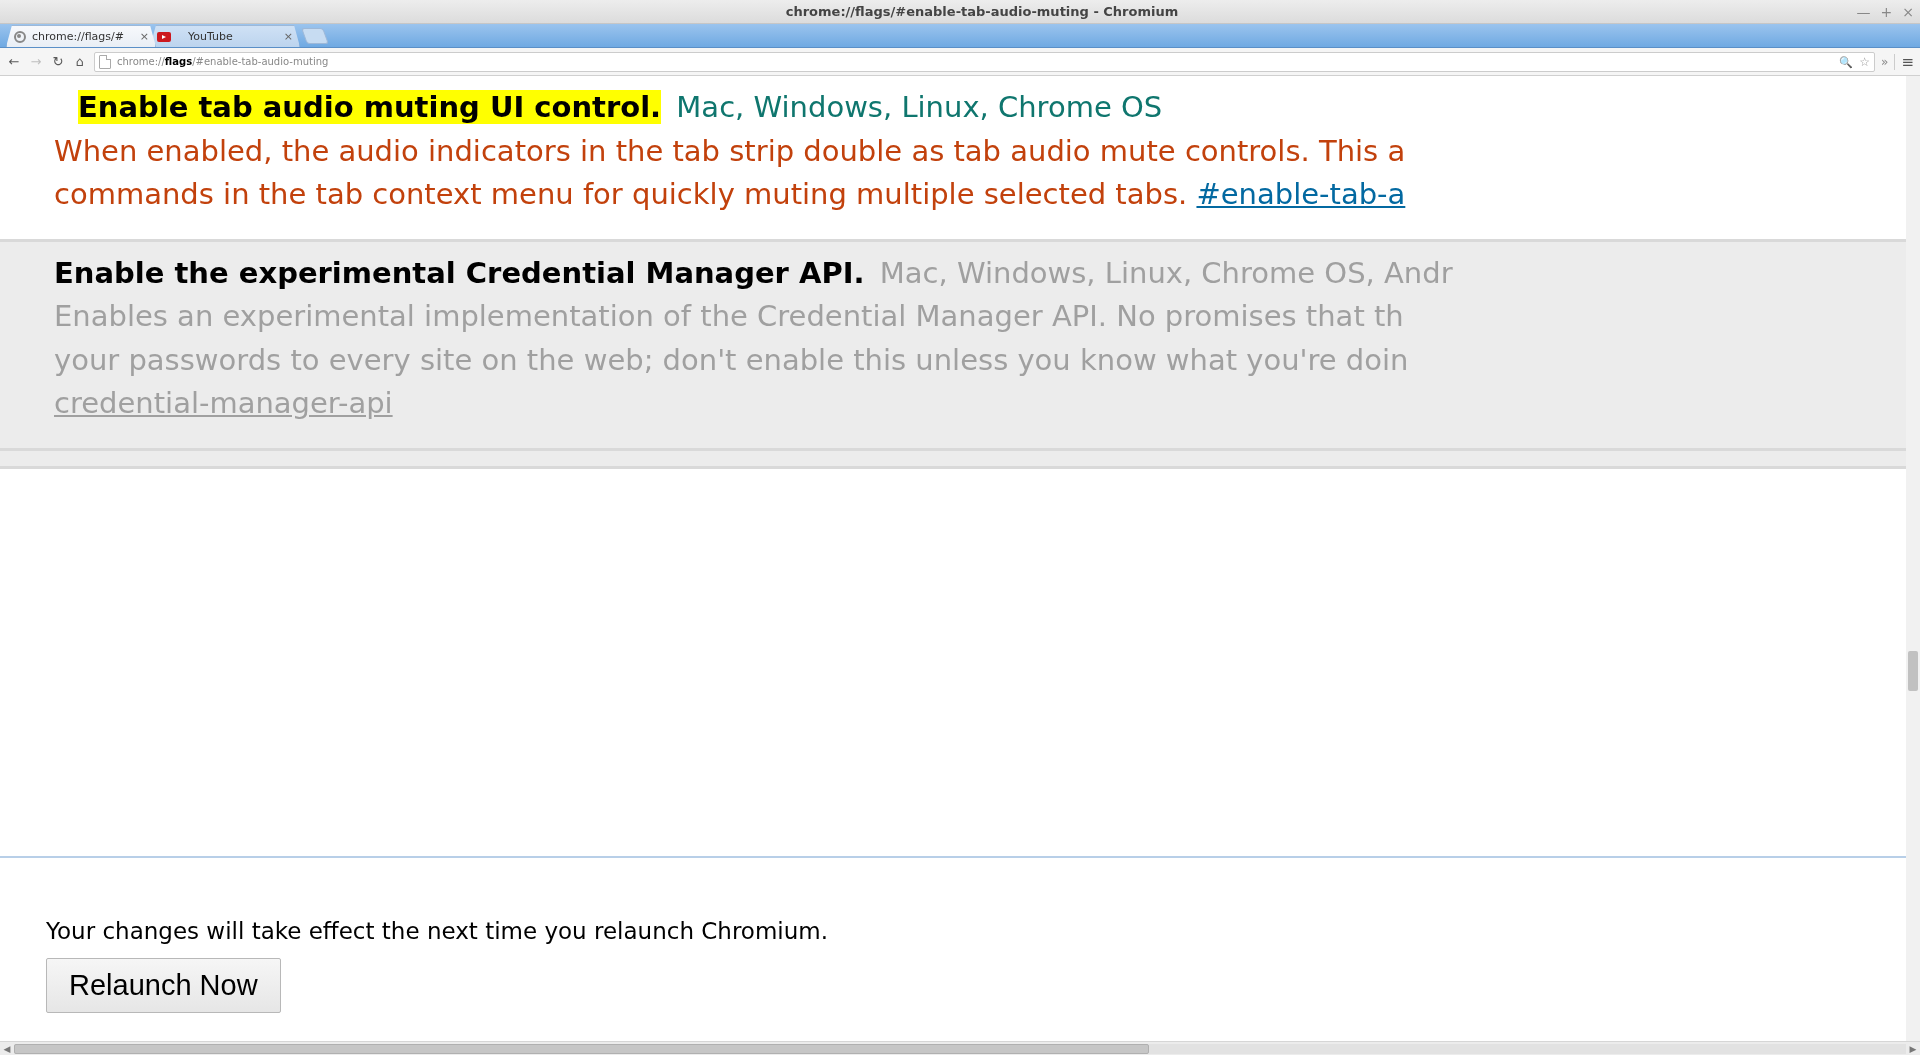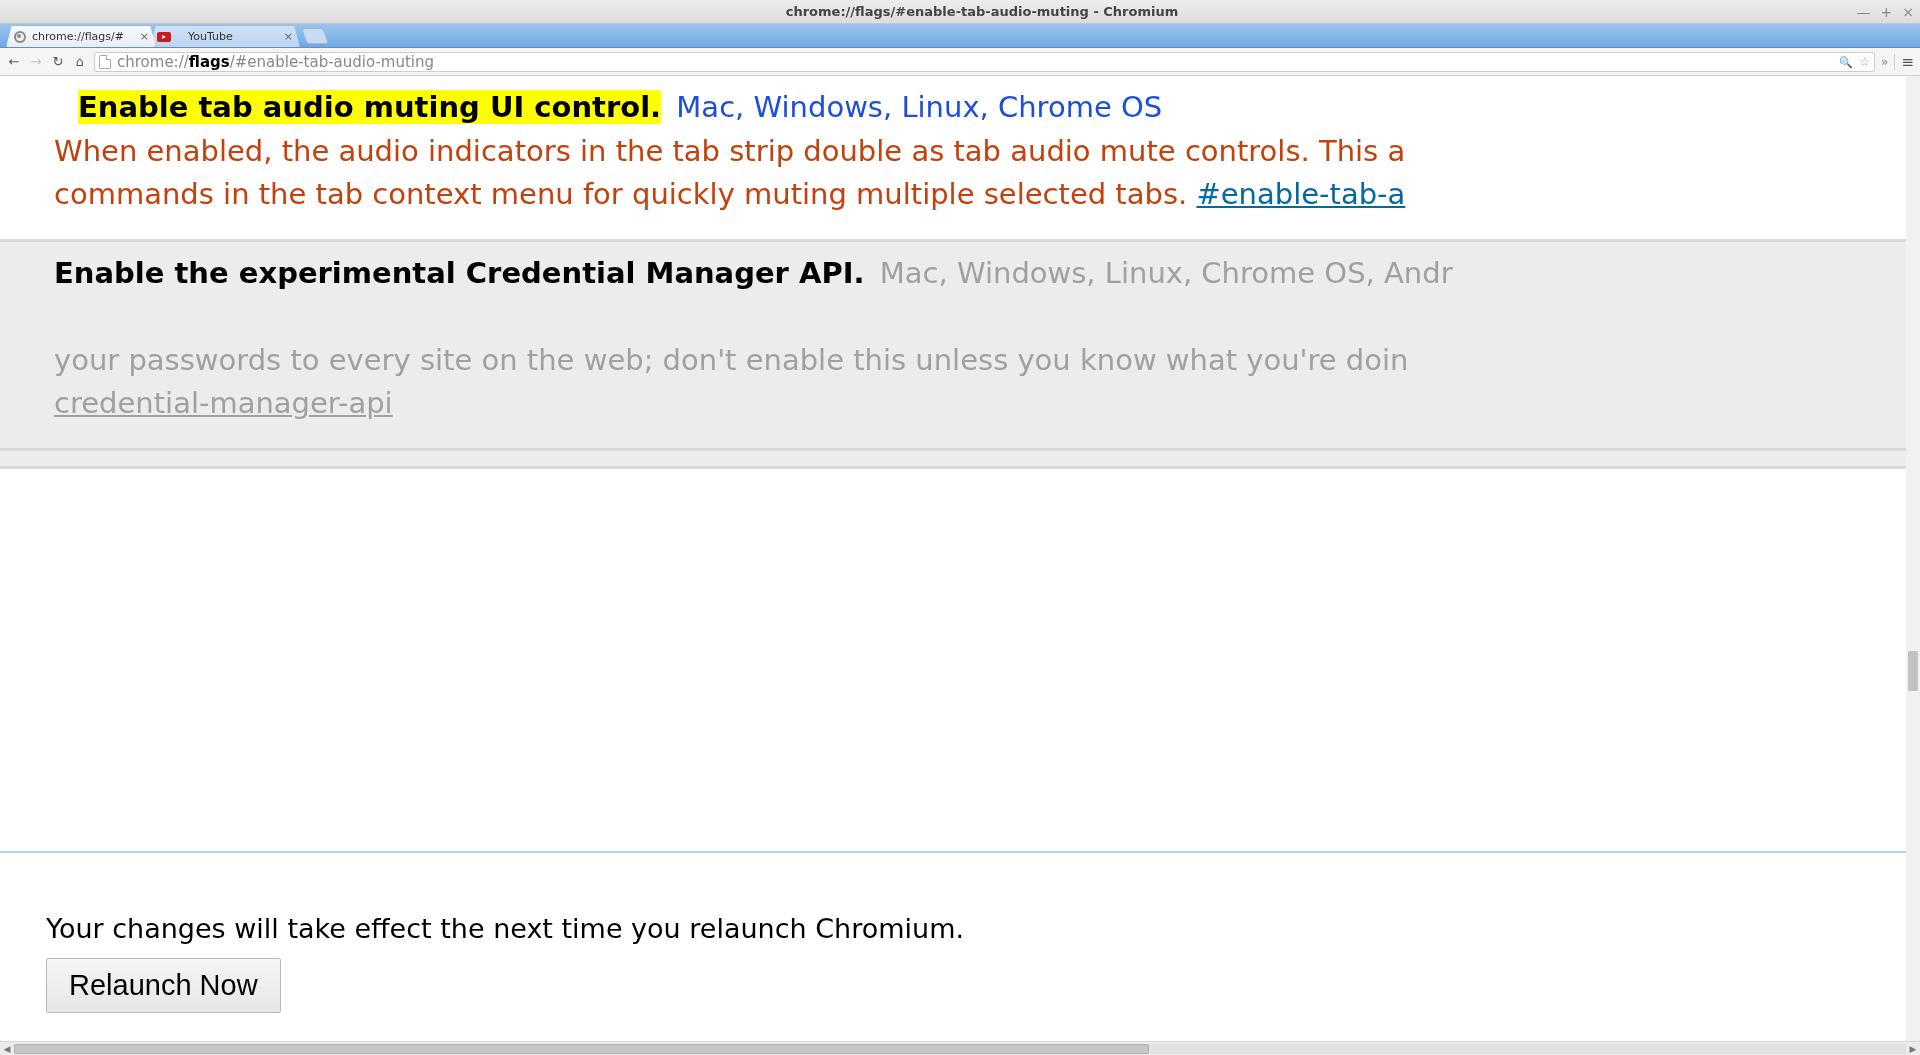--- a/index.html
+++ b/index.html
@@ -101,21 +101,21 @@
   .nav-icon { width: 16px; text-align: center; color: #5a5a5a; }
   .nav-icon.disabled { color: #bfbfbf; }
   .omnibox {
     flex: 1;
     height: 20px;
     background: #fff;
     border: 1px solid #ccc;
     border-radius: 2px;
     display: flex; align-items: center;
     padding: 0 4px;
-    font-size: 15px; color: #555;
+    font-size: 10px; color: #555;
   }
   .omnibox .page-icon { width: 12px; height: 14px; border: 1px solid #aaa; border-radius: 1px; margin-right: 6px; position: relative; }
   .omnibox .page-icon::after { content: ""; position: absolute; top: -1px; right: -1px; width: 4px; height: 4px; background: #fff; border-left: 1px solid #aaa; border-bottom: 1px solid #aaa; }
   .omnibox .url { flex: 1; white-space: nowrap; overflow: hidden; }
   .omnibox .url .proto { color: #888; }
   .omnibox .url .host { color: #000; font-weight: bold; }
   .omnibox .url .path { color: #888; }
   .omnibox .right-icons { display: flex; align-items: center; gap: 6px; color: #999; font-size: 12px; }
   .toolbar .chevrons { color: #888; font-size: 12px; }
   .toolbar .menu-icon { font-size: 15px; color: #555; }
@@ -140,39 +140,39 @@
   .flag {
     padding: 10px 0 22px 54px;
     font-size: 29px;
     line-height: 1.5;
     border-bottom: 3px solid #d9d9d9;
     white-space: nowrap;
     overflow: hidden;
   }
   .flag .title { font-weight: 800; color: #000; }
   .flag .title.match { background: #ffff00; margin-left: 24px; }
-  .flag .platforms { color: #1d4ed8; margin-left: 6px; }
+  .flag .platforms { color: #0f766e; margin-left: 6px; }
   .flag.disabled-look .platforms,
   .flag.disabled-look .desc,
   .flag.disabled-look .anchor { color: #a0a0a0; }
   .flag .desc { color: #c2410c; }
   .flag .anchor { color: #0369a1; text-decoration: underline; }
   .flag .action { display: block; margin-top: 8px; color: #1155cc; text-decoration: underline; font-size: 29px; }
   .flag.disabled-look { background: #ececec; }
   .flag.stub { height: 18px; padding: 0; }
 
   
   .relaunch {
     position: absolute;
     left: 0; right: 0; bottom: 0;
     background: #fff;
     border-top: 2px solid #b8cfe8;
     padding: 60px 0 28px 46px;
   }
-  .relaunch .msg { font-size: 27px; color: #000; margin-bottom: 14px; }
+  .relaunch .msg { font-size: 23px; color: #000; margin-bottom: 14px; }
   .relaunch button {
     font-size: 29px;
     padding: 10px 22px;
     background: linear-gradient(#f6f6f6, #e6e6e6);
     border: 1px solid #b8b8b8;
     border-radius: 2px;
     color: #000;
   }
 
   
@@ -254,21 +254,21 @@
     <div class="flag">
       <span class="title match">Enable tab audio muting UI control.</span>
       <span class="platforms">Mac, Windows, Linux, Chrome OS</span><br>
       <span class="desc">When enabled, the audio indicators in the tab strip double as tab audio mute controls. This a</span><br>
       <span class="desc">commands in the tab context menu for quickly muting multiple selected tabs. </span><span class="anchor">#enable-tab-a</span>
     </div>
 
     <div class="flag disabled-look">
       <span class="title">Enable the experimental Credential Manager API.</span>
       <span class="platforms">Mac, Windows, Linux, Chrome OS, Andr</span><br>
-      <br>
+      <span class="desc">Enables an experimental implementation of the Credential Manager API. No promises that th</span><br>
       <span class="desc">your passwords to every site on the web; don't enable this unless you know what you're doin</span><br>
       <span class="anchor">credential-manager-api</span>
     </div>
 
     <div class="flag disabled-look stub"></div>
 
     <div class="relaunch">
       <div class="msg">Your changes will take effect the next time you relaunch Chromium.</div>
       <button>Relaunch Now</button>
     </div>

